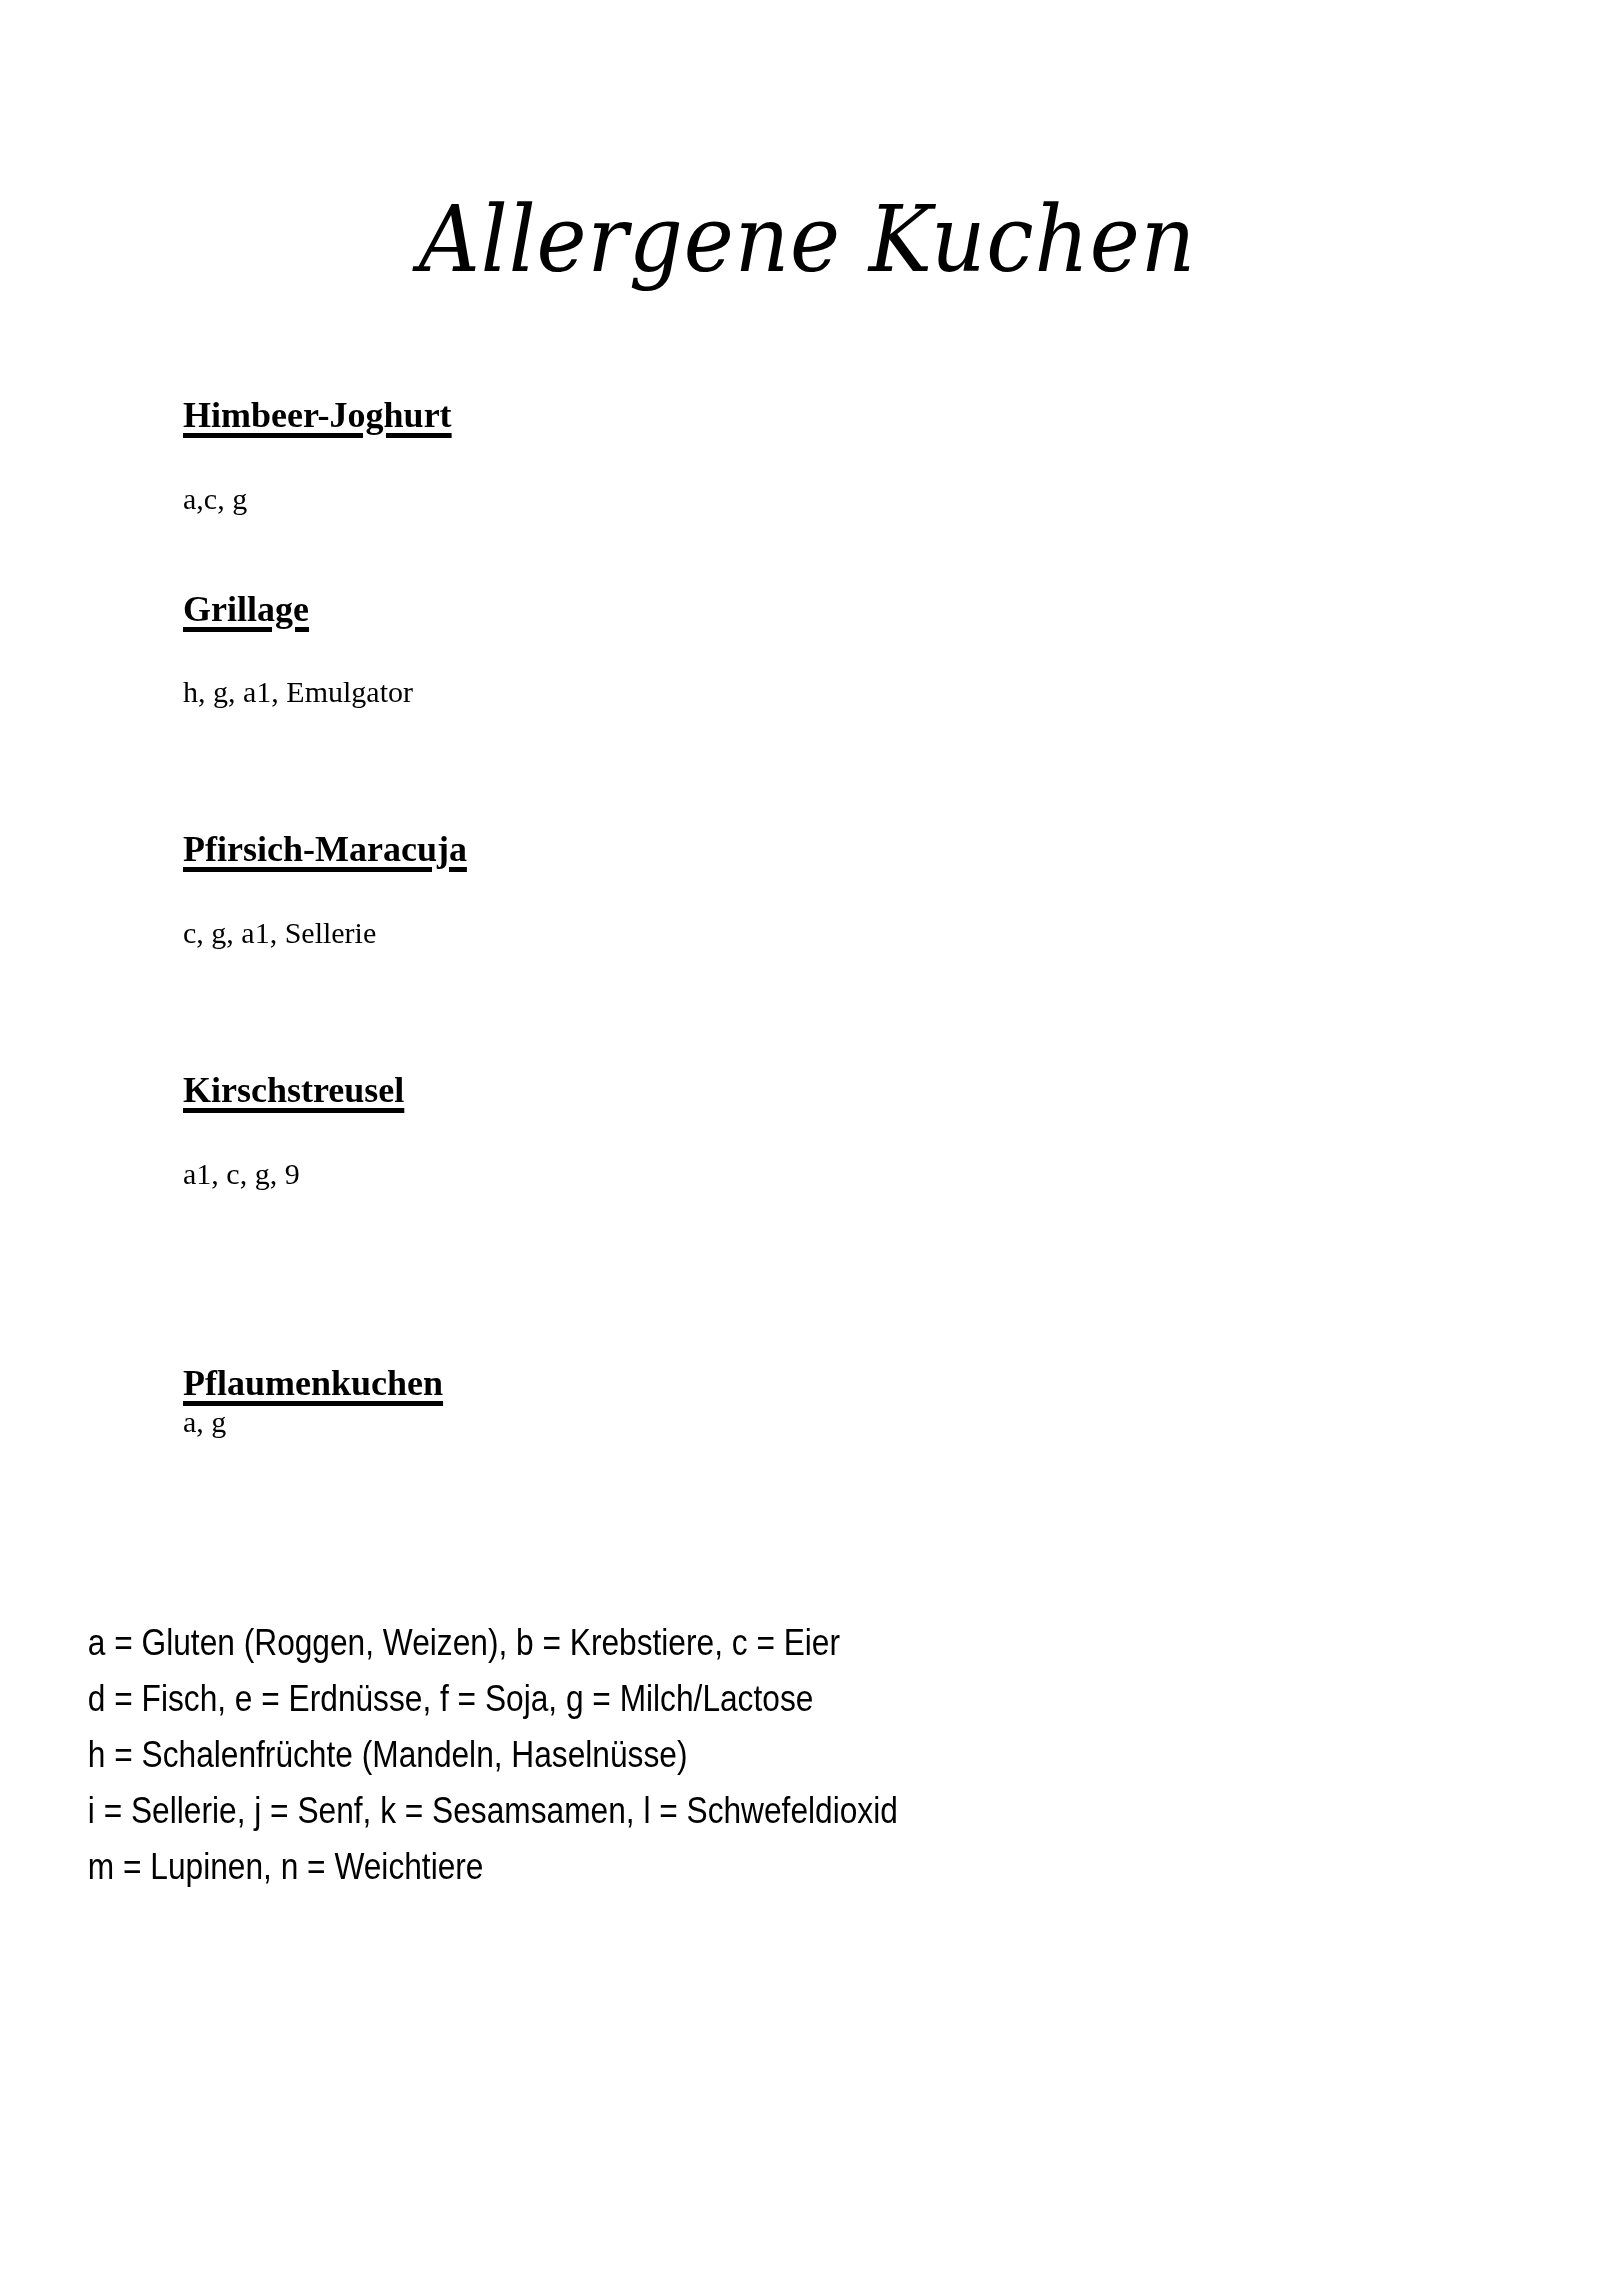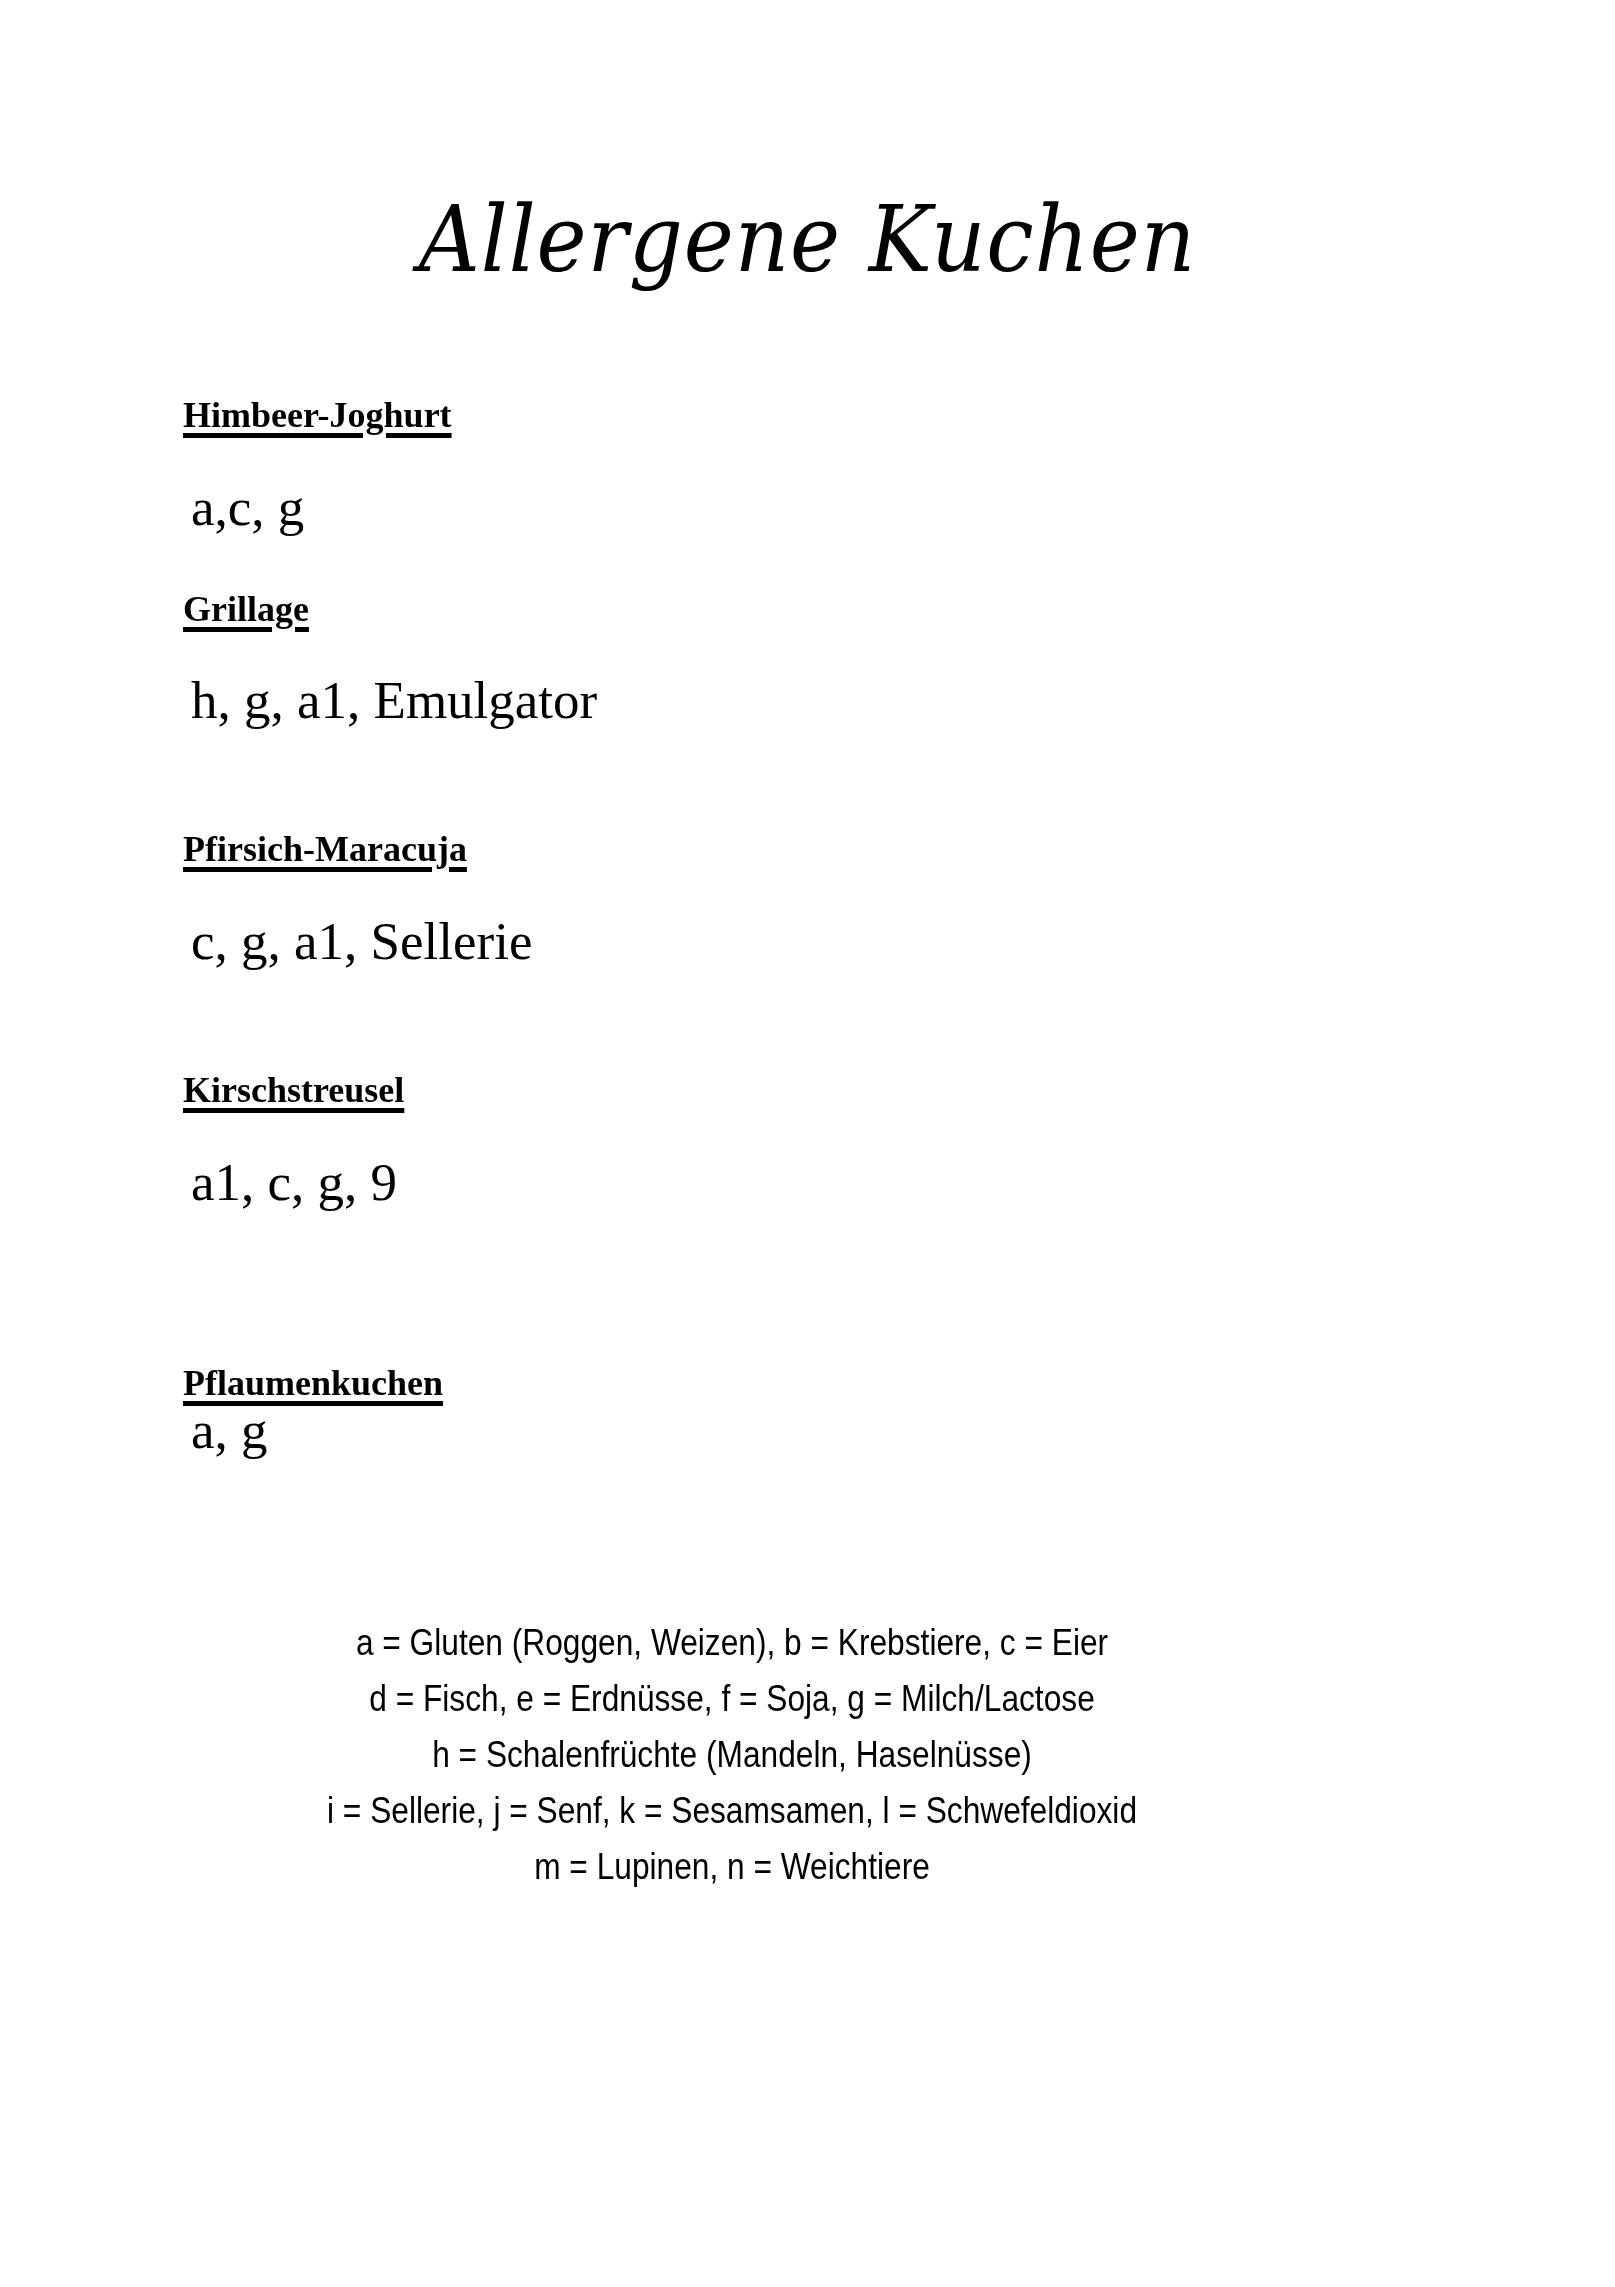--- a/index.html
+++ b/index.html
@@ -39,31 +39,31 @@
       text-decoration: underline;
       text-decoration-thickness: 4.6px;
       text-underline-offset: 5.5px;
       margin: 0;
       white-space: nowrap;
     }
     .item-allergens {
       position: absolute;
       left: 183px;
       font-family: "Liberation Serif", serif;
-      font-size: 53px;
+      font-size: 30px;
       line-height: 48px;
-      margin: 8px;
+      margin: 0;
       white-space: nowrap;
     }
     .legend {
       position: absolute;
       left: 0;
       width: 1464px;
       top: 1615px;
-      text-align: center;
+      text-align: left;
       font-family: "Liberation Sans", sans-serif;
       font-size: 36px;
       line-height: 56px;
     }
     .legend-line {
       display: block;
       white-space: nowrap;
       transform: scaleX(0.88);
     }
   </style>

